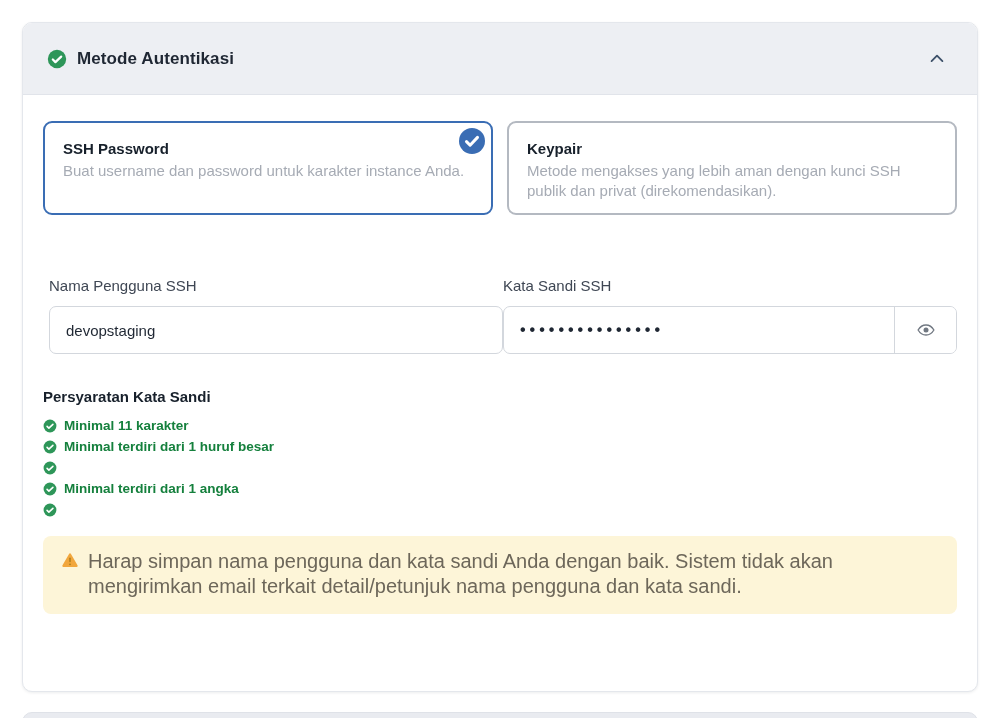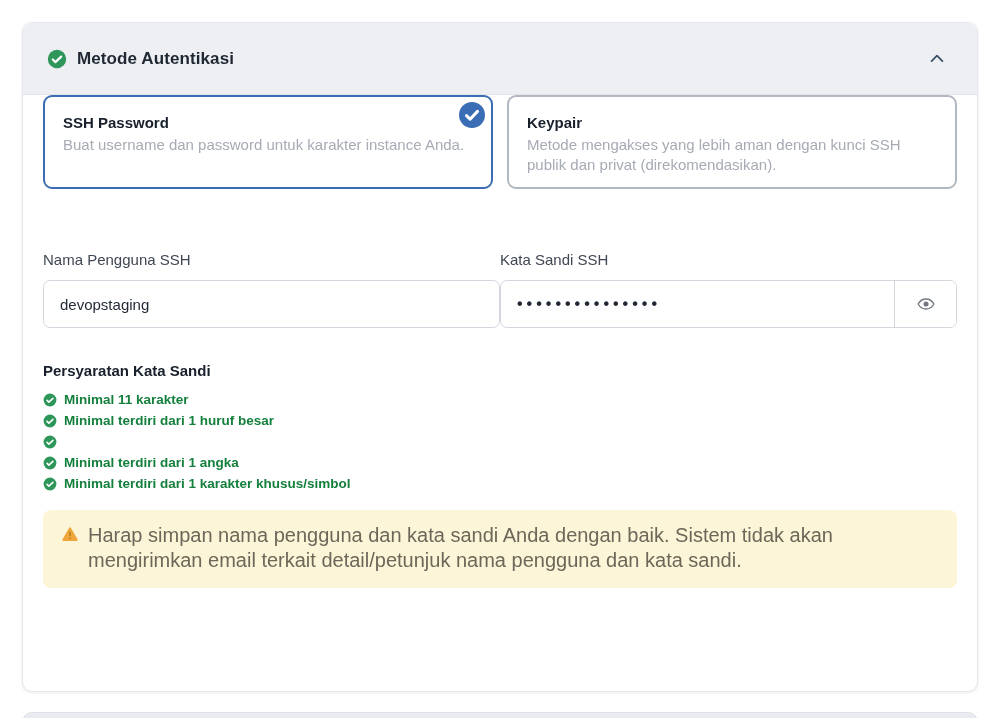--- a/index.html
+++ b/index.html
@@ -46,20 +46,21 @@
   }
   .section-body { padding: 0 20px; }
   .subtitle {
     margin-top: 40px;
     font-size: 18px;
     font-weight: 400;
     color: #3f4754;
     line-height: 24px;
   }
   .methods-grid {
+    margin-top: 26px;
     display: grid;
     grid-template-columns: 1fr 1fr;
     gap: 14px;
   }
   .method-card {
     position: relative;
     border-radius: 9px;
     padding: 15px 18px;
     height: 94px;
     background: #fff;
@@ -81,20 +82,21 @@
   }
   .method-badge {
     position: absolute;
     top: 4px; right: 5px;
     width: 28px; height: 28px;
   }
   .fields-grid {
     margin-top: 60px;
     display: grid;
     grid-template-columns: 1fr 1fr;
+    margin-left: 6px;
   }
   .field-label {
     font-size: 15px;
     color: #3f4754;
     line-height: 22px;
   }
   .text-input {
     margin-top: 9px;
     width: 100%;
     height: 48px;
@@ -269,21 +271,20 @@
             <circle cx="12" cy="12" r="11" fill="#2e9659"></circle>
             <path d="M7 12.6l3.1 3.1L17 9.1" stroke="#ffffff" stroke-width="2.7" fill="none" stroke-linecap="round" stroke-linejoin="round"></path>
           </svg>
           <span>Minimal terdiri dari 1 angka</span>
         </li>
         <li class="req-item">
           <svg class="icon-14" viewBox="0 0 24 24">
             <circle cx="12" cy="12" r="11" fill="#2e9659"></circle>
             <path d="M7 12.6l3.1 3.1L17 9.1" stroke="#ffffff" stroke-width="2.7" fill="none" stroke-linecap="round" stroke-linejoin="round"></path>
           </svg>
-          <span>Minimal terdiri dari 1 karakter khusus/simbol</span>
         </li>
       </ul>
     </div>
 
     <div class="warning-box">
       <div class="warning-icon-wrap">
         <svg width="18" height="18" viewBox="0 0 24 24">
           <path d="M10.7 3.9L2 19a1.55 1.55 0 0 0 1.35 2.3h17.3A1.55 1.55 0 0 0 22 19L13.3 3.9a1.5 1.5 0 0 0-2.6 0z" fill="#f1a63c"></path>
           <rect x="11.05" y="8.6" width="1.9" height="6.4" rx="0.95" fill="#a97b1b"></rect>
           <circle cx="12" cy="17.8" r="1.15" fill="#a97b1b"></circle>

